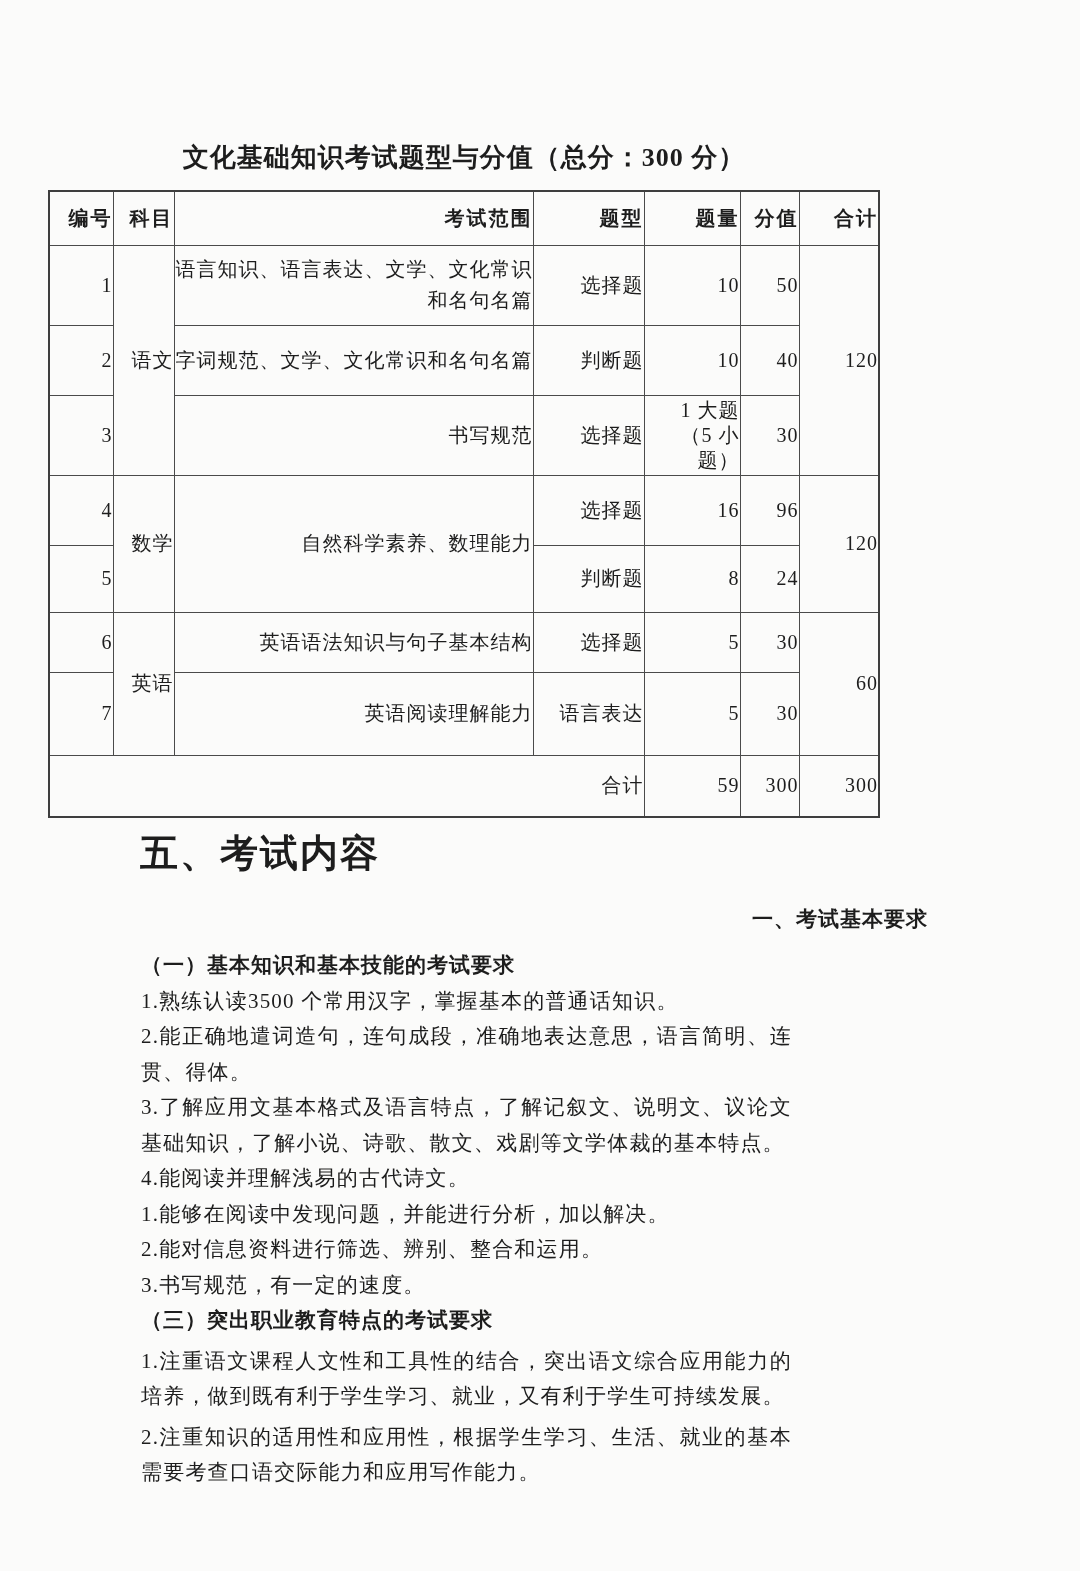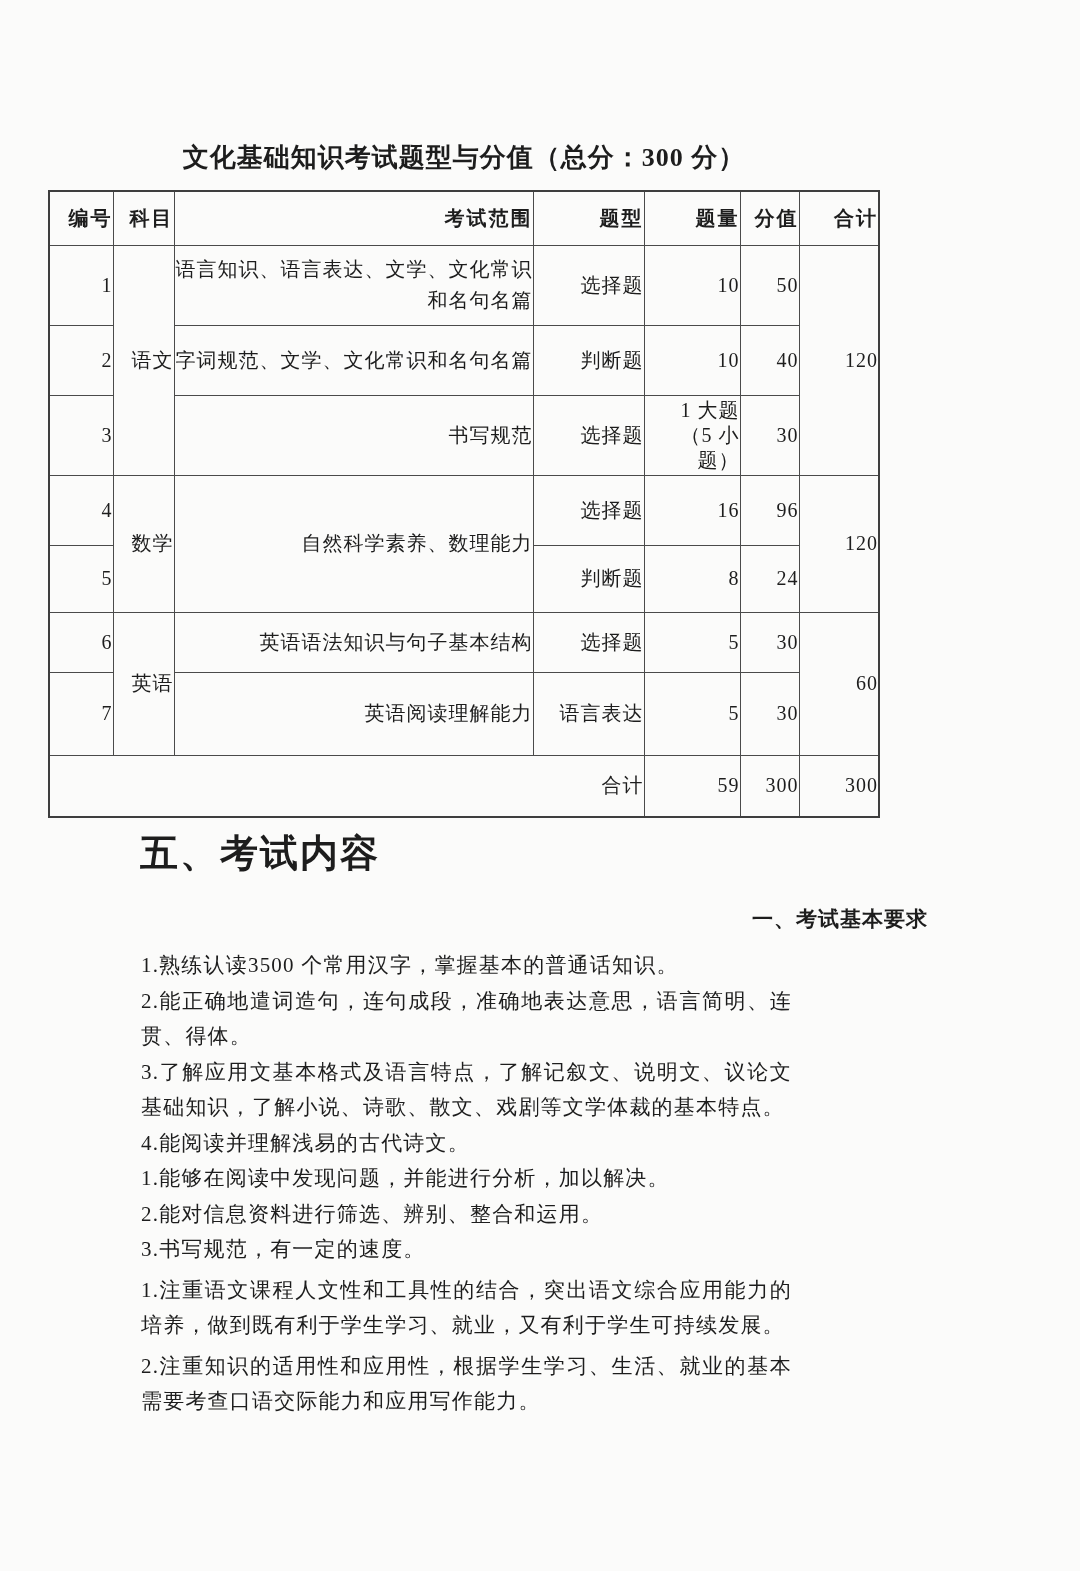--- a/index.html
+++ b/index.html
@@ -190,24 +190,26 @@
       </tr>
     </tbody>
   </table>
 
   <div class="section-heading">五、考试内容</div>
 
 
   <div class="sub-heading">一、考试基本要求</div>
 
   <div class="content">
+    <p class="para bold">（一）基本知识和基本技能的考试要求</p>
     <p class="para">1.熟练认读3500 个常用汉字，掌握基本的普通话知识。</p>
     <p class="para">2.能正确地遣词造句，连句成段，准确地表达意思，语言简明、连贯、得体。</p>
     <p class="para">3.了解应用文基本格式及语言特点，了解记叙文、说明文、议论文基础知识，了解小说、诗歌、散文、戏剧等文学体裁的基本特点。</p>
     <p class="para">4.能阅读并理解浅易的古代诗文。</p>
     <p class="para">1.能够在阅读中发现问题，并能进行分析，加以解决。</p>
     <p class="para">2.能对信息资料进行筛选、辨别、整合和运用。</p>
     <p class="para">3.书写规范，有一定的速度。</p>
+    <p class="para bold">（三）突出职业教育特点的考试要求</p>
     <p class="para sp">1.注重语文课程人文性和工具性的结合，突出语文综合应用能力的培养，做到既有利于学生学习、就业，又有利于学生可持续发展。</p>
     <p class="para sp">2.注重知识的适用性和应用性，根据学生学习、生活、就业的基本需要考查口语交际能力和应用写作能力。</p>
   </div>
 
 </div>
 
 </body></html>

